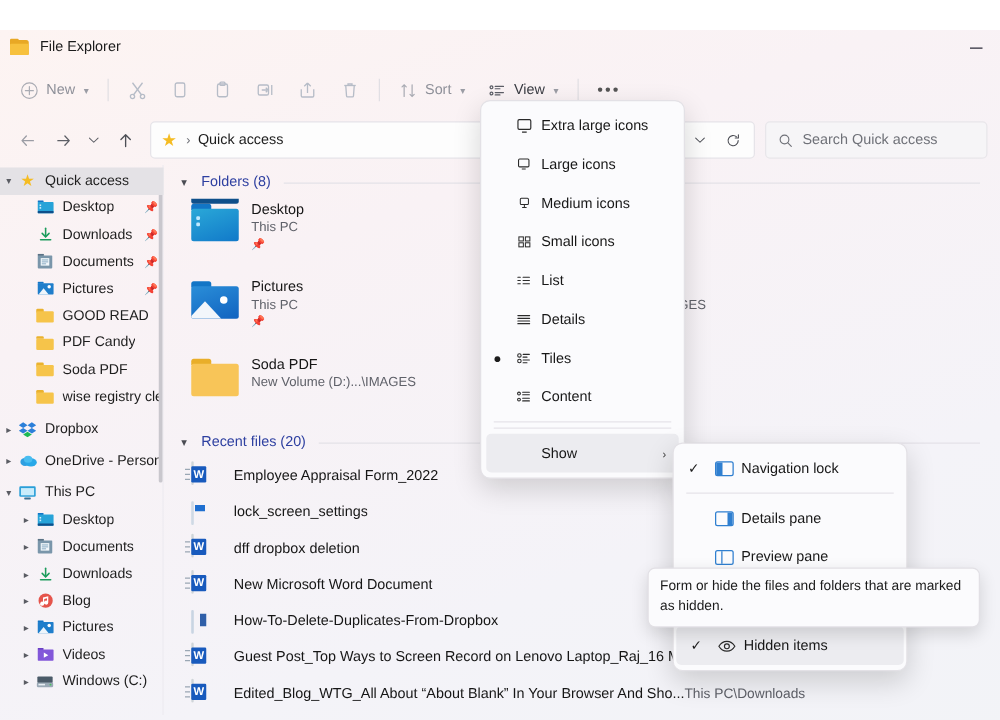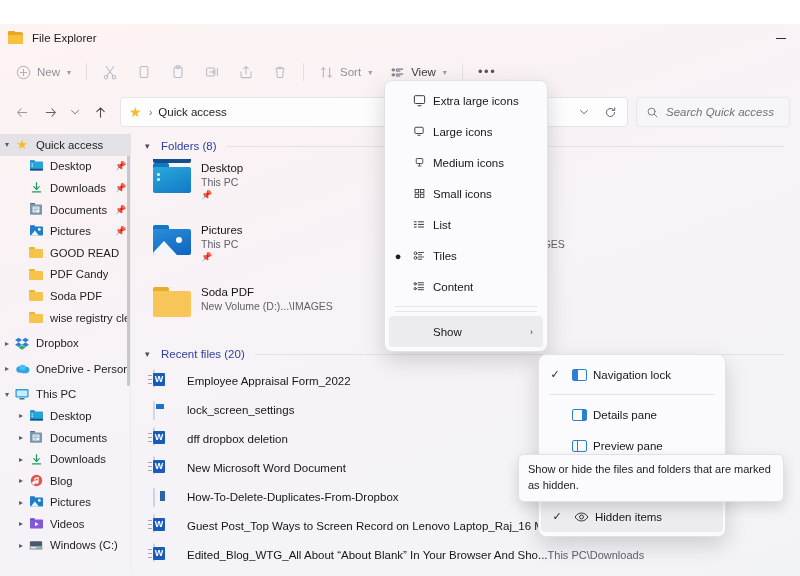--- a/index.html
+++ b/index.html
@@ -70,23 +70,23 @@
   }
   .star {
     width:14px; height:14px; flex:none; margin-right:6px;
     color:#f5bc23; font-size:14px; line-height:14px;
   }
   .crumb-sep { color:#6a6c73; font-size:10px; margin: 0 6px 0 0; }
   .crumb { font-size:11.5px; color:#1c1c1c; }
   .addr-right { margin-left:auto; display:flex; align-items:center; }
   .addr-ic { width:26px; height:26px; display:flex; align-items:center; justify-content:center; color:#4d4f56; }
   .searchbox {
-    width: 154px; height:30px; background:#f6f5f7; border:1px solid #e8e6ea;
+    width: 178px; height:30px; background:#f6f5f7; border:1px solid #e8e6ea;
     border-radius:4px; display:flex; align-items:center; gap:7px; padding: 0 9px;
-    margin-left:8px; flex:none;font-style:italic;
+    margin-left:8px; flex:none;
   }
   .searchbox .ph { font-size:11.5px; color:#6f7178; }
 
   
   .body { display:flex; height: 440px; }
 
   
   .sidebar {
     width: 131px; flex:none; padding-top: 2px; position: relative;
     overflow: hidden;
@@ -810,20 +810,29 @@
     <div class="mitem">
       <span class="bullet"></span>
       <span class="micon">
         <svg width="14" height="13" viewBox="0 0 16 15" stroke="#2a2a2a" stroke-width="1.1" stroke-linecap="round">
             <path d="M2.6 4.4h2.2M7.4 4.4h5.8M2.6 7.4h2.2M7.4 7.4h5.8M2.6 10.4h2.2M7.4 10.4h5.8"></path>
           </svg>
       </span>
       <span class="mlabel">List</span>
     </div>
     <div class="mitem">
+      <span class="bullet"></span>
+      <span class="micon">
+        <svg width="14" height="13" viewBox="0 0 16 15" stroke="#2a2a2a" stroke-width="1.1" stroke-linecap="round">
+            <path d="M2.6 4h10.8M2.6 6.5h10.8M2.6 9h10.8M2.6 11.5h10.8"></path>
+          </svg>
+      </span>
+      <span class="mlabel">Details</span>
+    </div>
+    <div class="mitem">
       <span class="bullet">●</span>
       <span class="micon">
         <svg width="14" height="13" viewBox="0 0 16 15" fill="none" stroke="#2a2a2a" stroke-width="1" stroke-linecap="round">
             <circle cx="4" cy="5" r="1.6"></circle>
             <circle cx="4" cy="10.2" r="1.6"></circle>
             <path d="M7.4 4h5.8M7.4 6.6h3.6M7.4 9.2h5.8M7.4 11.8h3.6"></path>
           </svg>
       </span>
       <span class="mlabel">Tiles</span>
     </div>
@@ -897,16 +906,16 @@
         <svg width="15" height="12" viewBox="0 0 16 12" fill="none" stroke="#2a2a2a" stroke-width="1">
             <path d="M1.2 6C3 3 5.3 1.8 8 1.8S13 3 14.8 6C13 9 10.7 10.2 8 10.2S3 9 1.2 6z"></path>
             <circle cx="8" cy="6" r="2.1"></circle>
           </svg>
       </span>
       <span class="mlabel">Hidden items</span>
     </div>
   </div>
 
   <div class="tooltip">
-    <span>Show or hide the files and folders that are marked as hidden.</span>
+    <span>Form or hide the files and folders that are marked as hidden.</span>
   </div>
 
 </div>
 
 </body></html>

